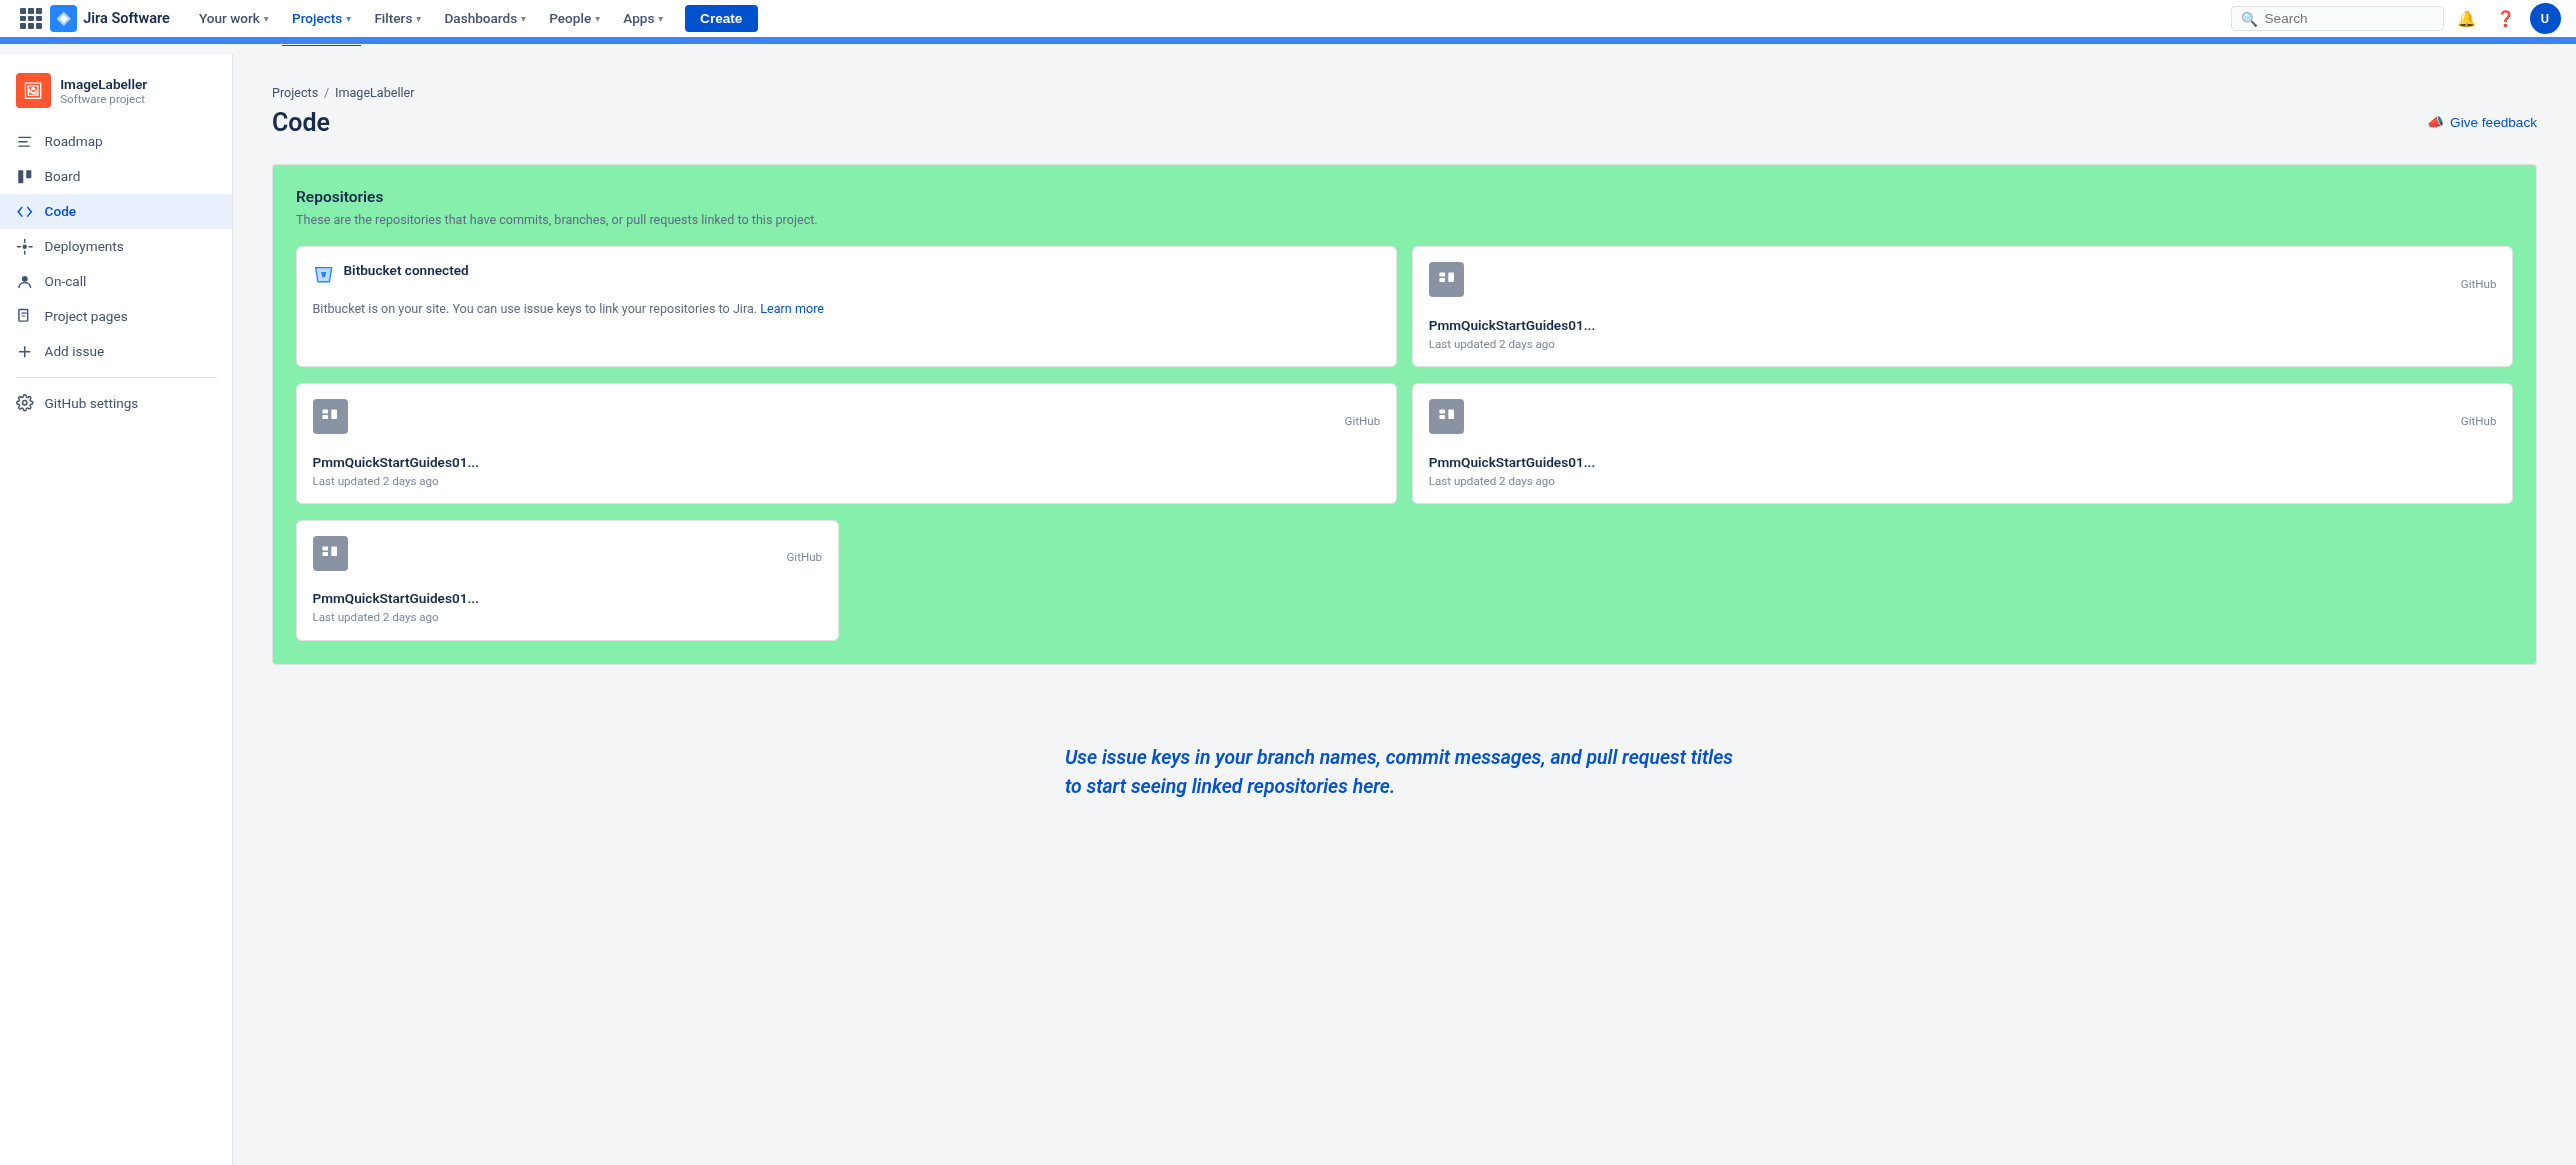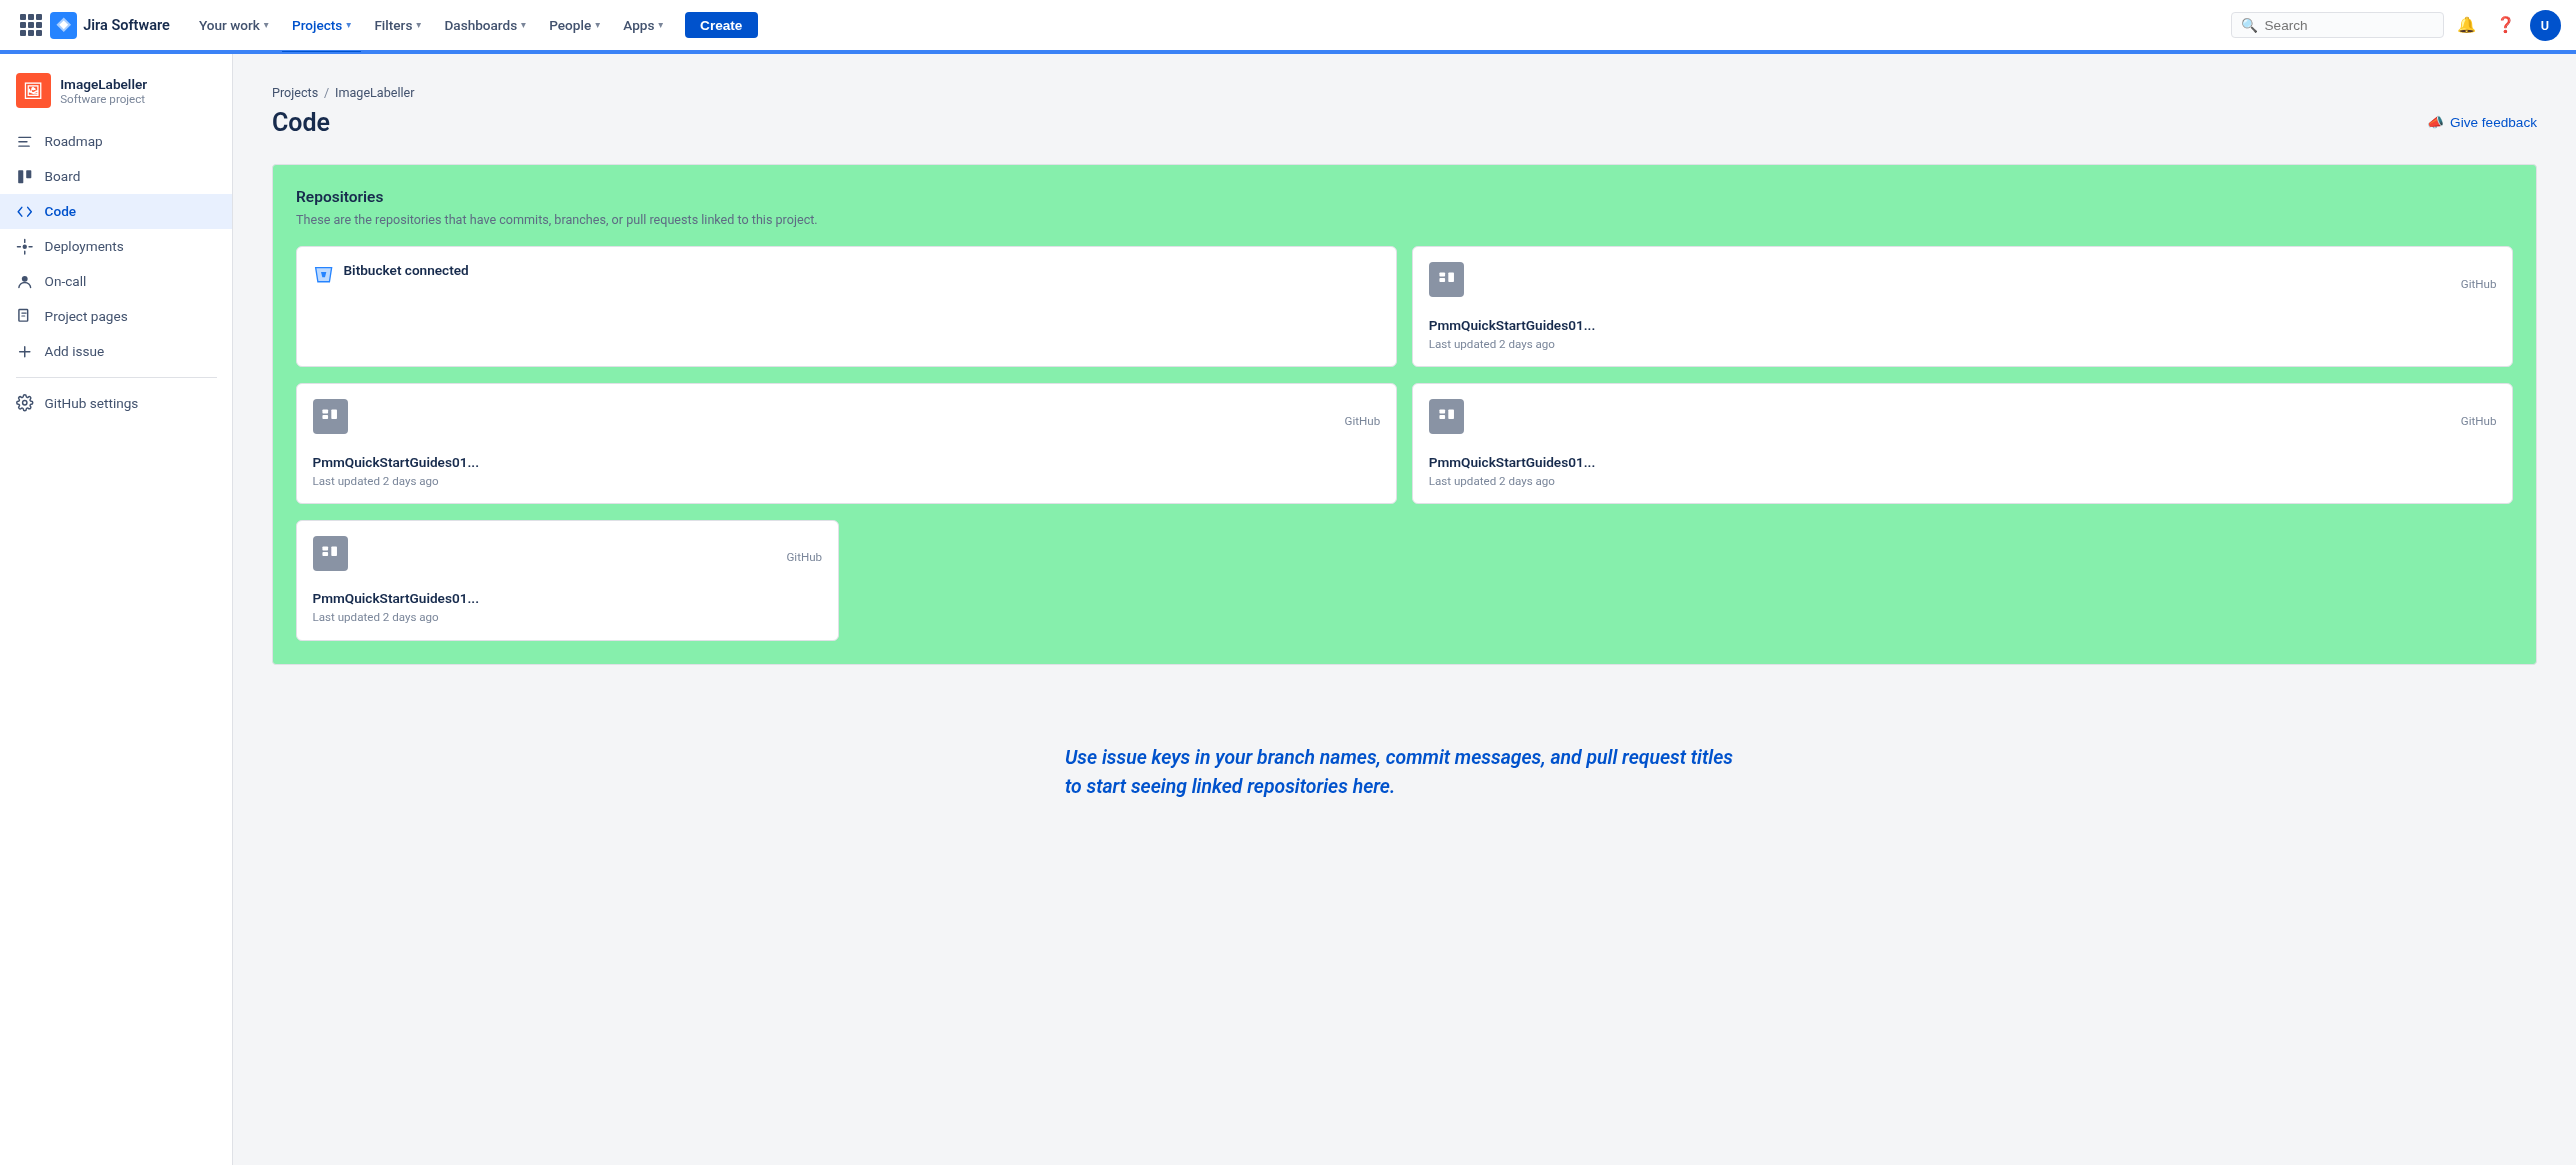--- a/index.html
+++ b/index.html
@@ -1,21 +1,21 @@
 <!DOCTYPE html>
 <html><head>
   <meta charset="utf-8">
   <style>
     * { box-sizing: border-box; margin: 0; padding: 0; }
     body { font-family: -apple-system, BlinkMacSystemFont, 'Segoe UI', Roboto, sans-serif; background: #f4f5f7; color: #172b4d; font-size: 13.6px; }
 
     
     .topnav {
-      display: flex; align-items: center; background: #fff; height: 54px;
-      padding: 0 15.5px; border-bottom: 4px solid #3b82f6; position: fixed; top: 0; left: 0; right: 0; z-index: 100;
+      display: flex; align-items: center; background: #fff; height: 44px;
+      padding: 0 15.5px; border-bottom: 7px solid #3b82f6; position: fixed; top: 0; left: 0; right: 0; z-index: 100;
     }
     .topnav-left { display: flex; align-items: center; gap: 3.9px; }
     .grid-icon { width: 31px; height: 31px; display: flex; align-items: center; justify-content: center; cursor: pointer; border-radius: 3.9px; }
     .grid-dots { display: grid; grid-template-columns: repeat(3,5.8px); gap: 1.9px; }
     .grid-dot { width: 5.8px; height: 5.8px; background: #42526e; border-radius: 1px; }
     .logo-wrap { display: flex; align-items: center; gap: 5.8px; text-decoration: none; margin-right: 15.5px; }
     .logo-diamond { width: 27px; height: 27px; background: #2684ff; border-radius: 3.9px; display: flex; align-items: center; justify-content: center; }
     .logo-diamond svg { width: 17.5px; height: 17.5px; }
     .logo-text { font-size: 14.5px; font-weight: 600; color: #172b4d; }
     .nav-item {
@@ -295,20 +295,24 @@
               <svg width="21.3" height="21.3" viewBox="0 0 24 24" fill="none">
                 <path d="M3 4l2.5 16h13L21 4H3z" fill="#2684ff" opacity="0.3"></path>
                 <path d="M3 4l2.5 16h13L21 4H3z" stroke="#2684ff" stroke-width="1.5"></path>
                 <path d="M9 9l1.5 6h3L15 9H9z" fill="#2684ff"></path>
               </svg>
             </span>
             <div>
               <div class="repo-name">Bitbucket connected</div>
             </div>
           </div>
+          <div class="repo-desc">
+            <span>Bitbucket is on your site. You can use issue keys to link your repositories to Jira.</span>
+            <a class="learn-more">Learn more</a>
+          </div>
         </div>
 
         <div class="repo-card">
           <div class="repo-card-header">
             <div class="repo-icon">
               <svg width="19.4" height="19.4" viewBox="0 0 24 24" fill="white">
                 <rect x="3" y="3" width="7" height="5" rx="1"></rect>
                 <rect x="3" y="10" width="7" height="5" rx="1"></rect>
                 <rect x="14" y="3" width="7" height="12" rx="1"></rect>
               </svg>

